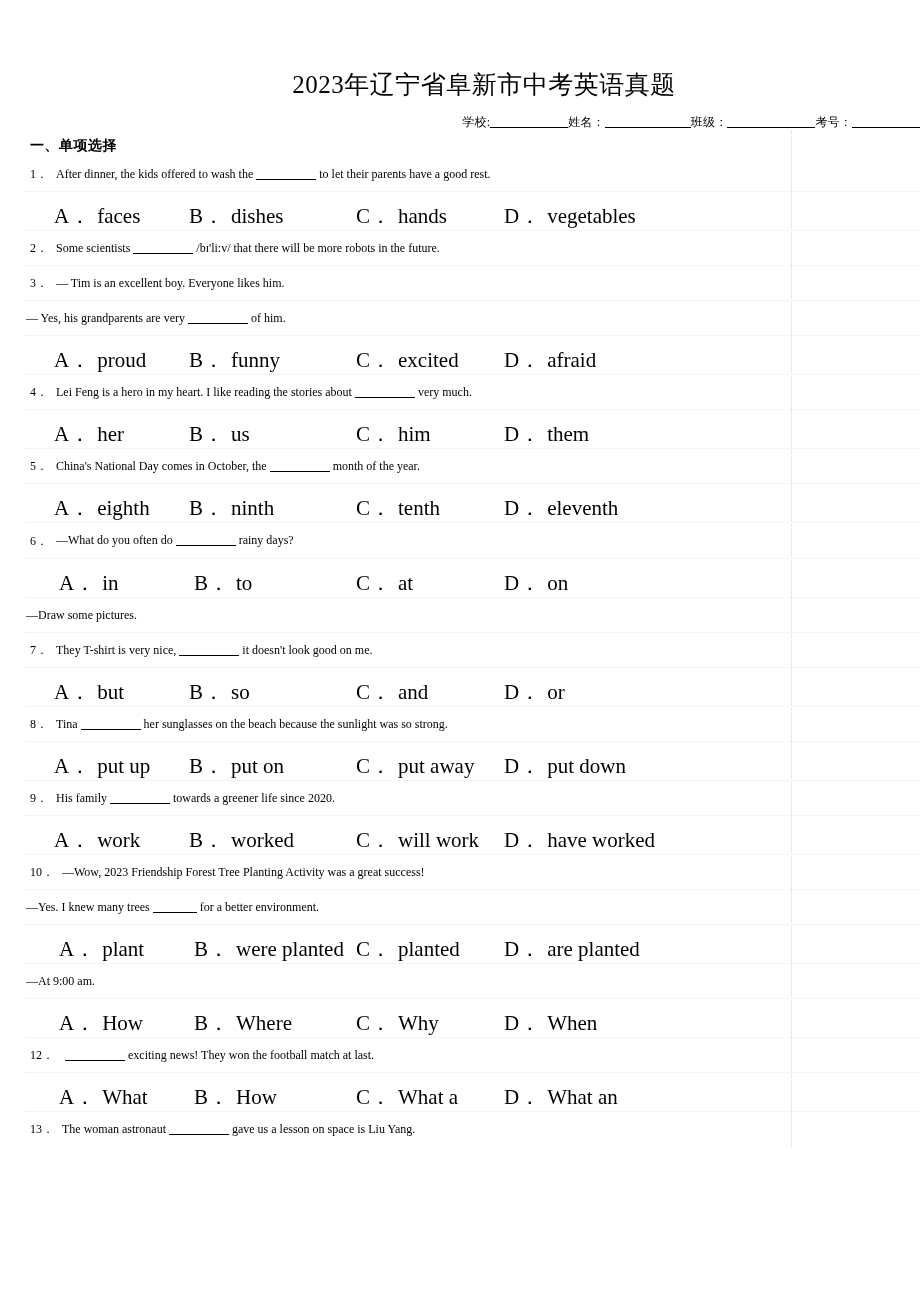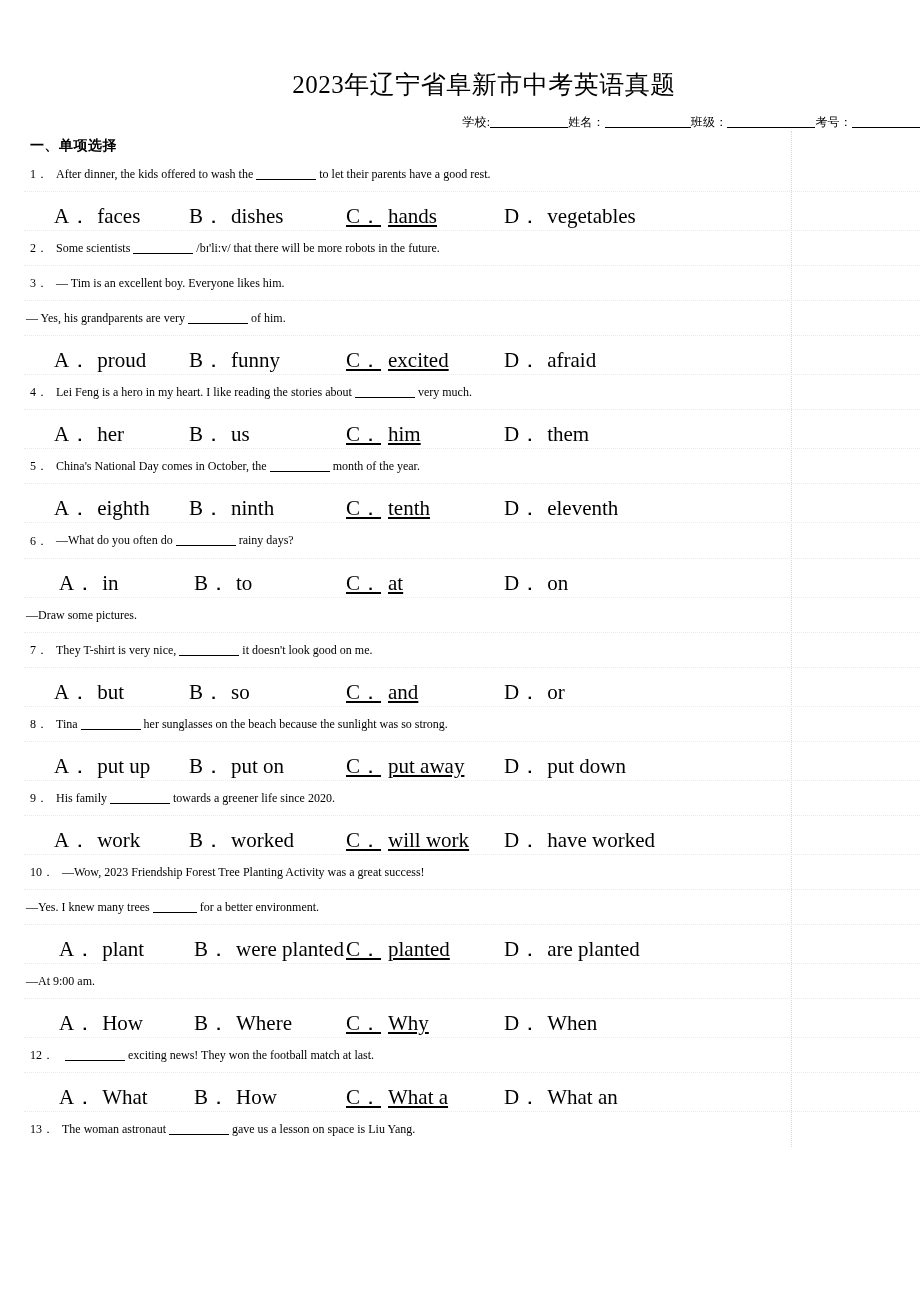--- a/index.html
+++ b/index.html
@@ -127,21 +127,21 @@
     text-align: center;
   }
   .opt {
     position: absolute;
     top: 10px;
     white-space: nowrap;
   }
   .opt .lbl { margin-right: 7px; }
   .opt.a { left: 30px; }
   .opt.b { left: 165px; }
-  .opt.c { left: 322px; text-decoration: underline; }
+  .opt.c { left: 332px; }
   .opt.d { left: 480px; }
 
   .opt.a.ind { left: 35px; }
   .opt.b.ind { left: 170px; }
 </style>
 </head>
 <body>
 
 <div class="page">
 

